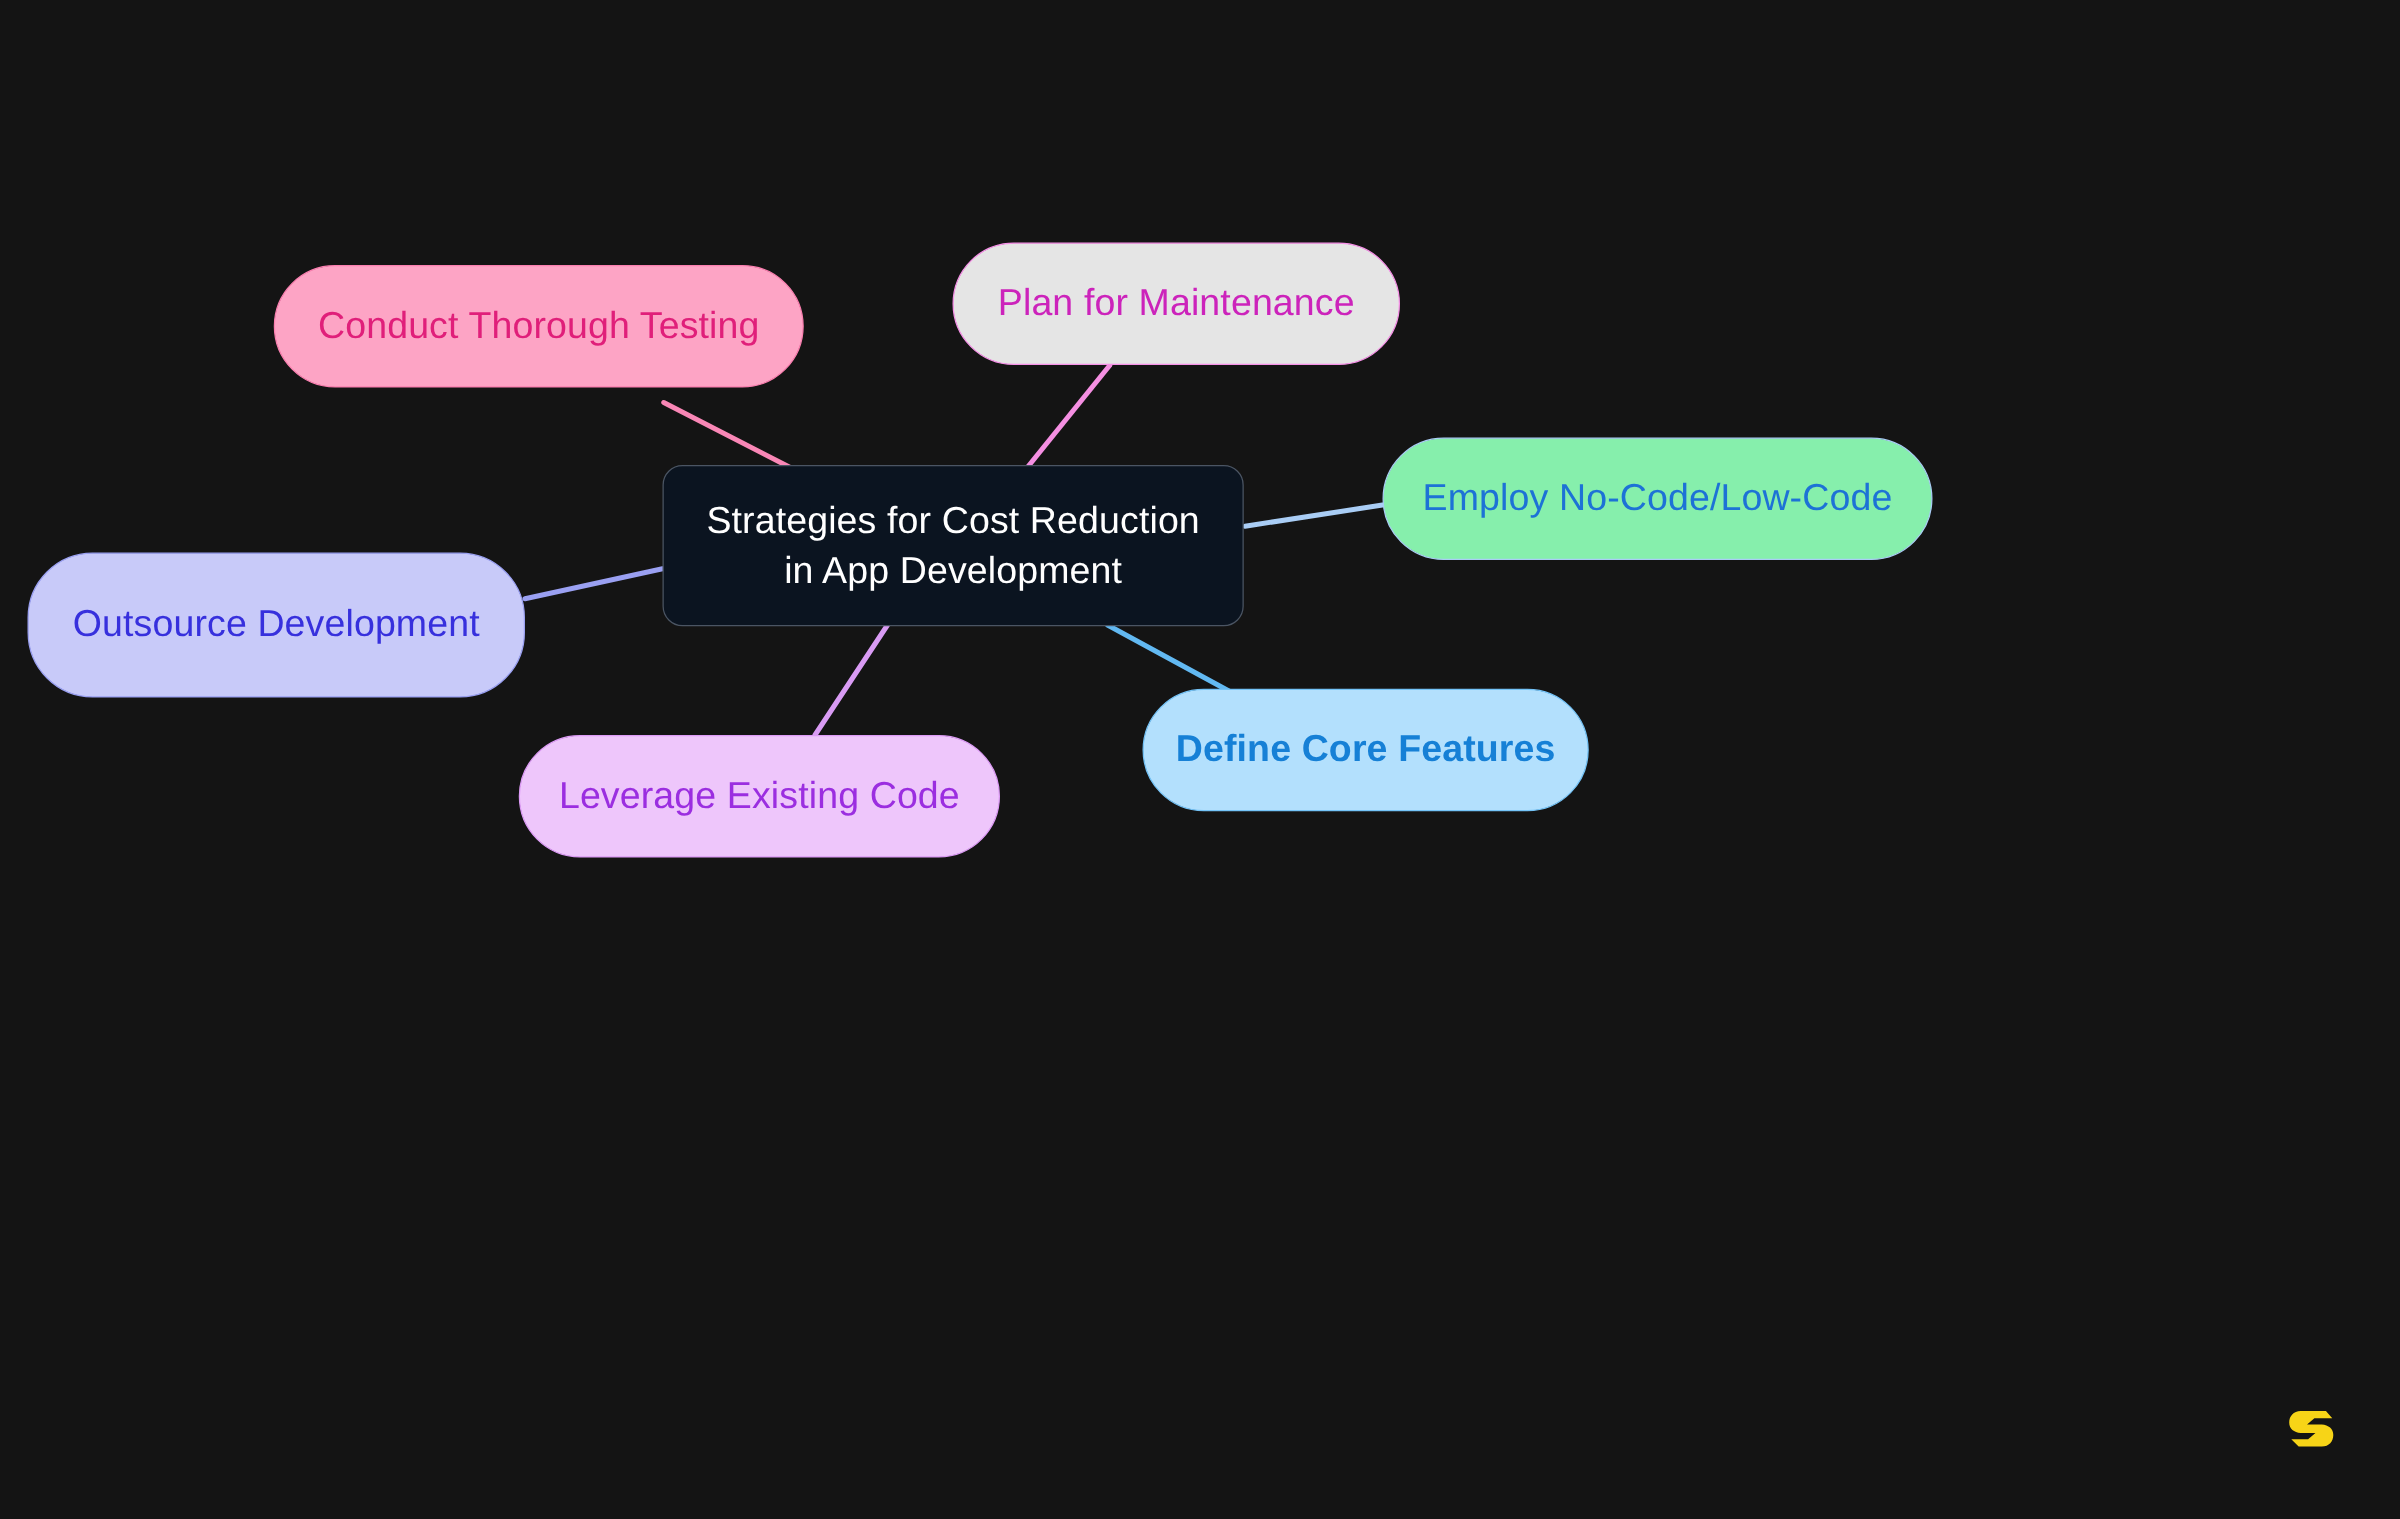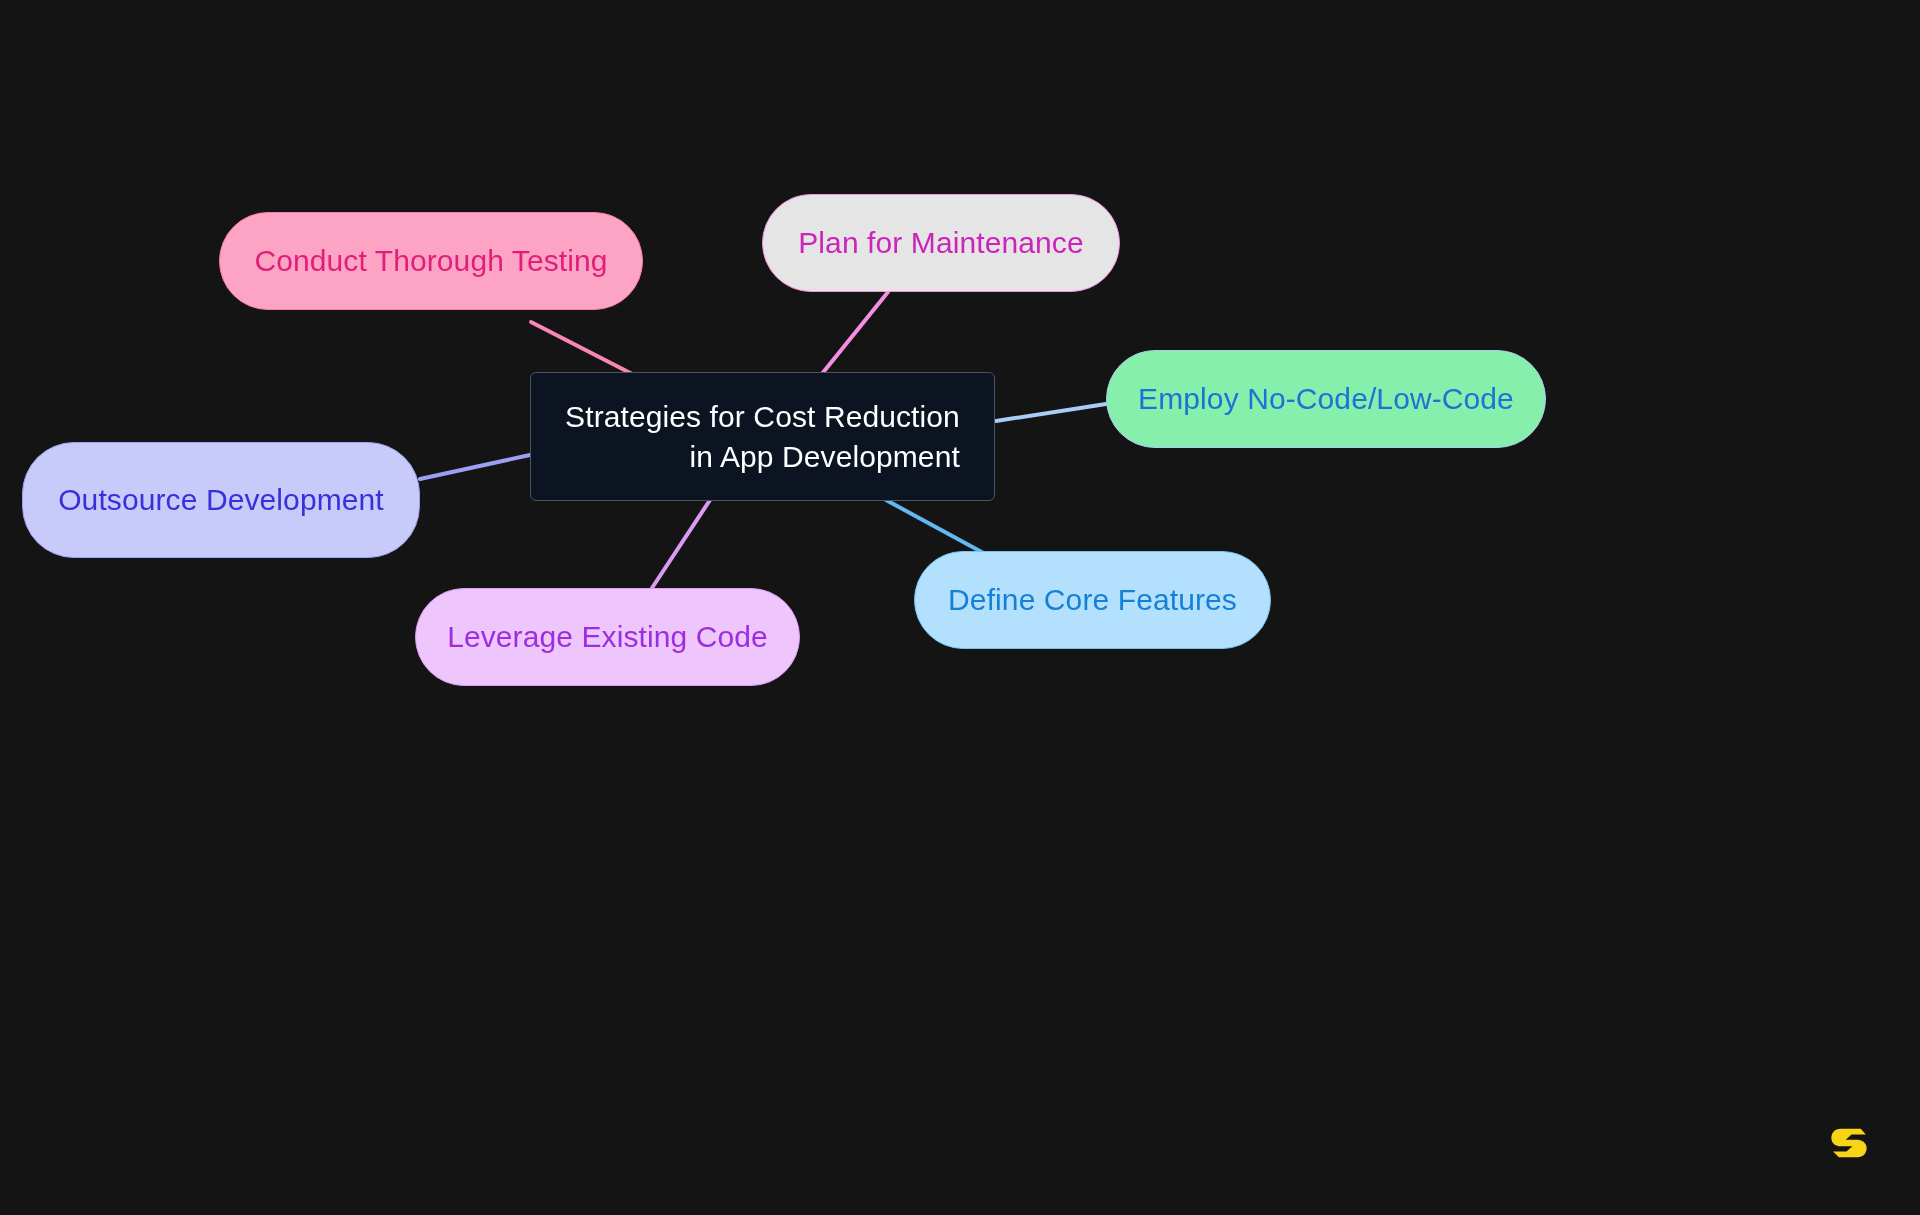--- a/index.html
+++ b/index.html
@@ -29,27 +29,26 @@
     display: flex;
     align-items: center;
     justify-content: center;
     text-align: center;
     border-radius: 52px;
     line-height: 1.32;
     white-space: pre-line;
     z-index: 3;
   }
   .node-root {
-    border-radius: 6px;
+    border-radius: 16px;
     color: #ffffff;
     background: #0b1420;
     border: 1px solid #4b5563;
     font-size: 30px;
     letter-spacing: 0.1px;
-    text-align: right;
   }
   .node-branch {
     font-size: 30px;
     letter-spacing: 0.1px;
   }
   #logo {
     position: absolute;
     z-index: 5;
   }
 </style>
@@ -66,21 +65,21 @@
       <line x1="710" y1="500" x2="652" y2="588" stroke="#d99bf4" stroke-width="4" stroke-linecap="round"></line>
       <line x1="530" y1="455" x2="420" y2="479" stroke="#9aa0f2" stroke-width="4" stroke-linecap="round"></line>
     </svg>
 
   <div id="node-layer">
       <div class="node node-root" style="left: 530px; top: 372px; width: 465px; height: 129px; background: rgb(11, 20, 32); color: rgb(255, 255, 255); border: 1px solid rgb(75, 85, 99);"><span>Strategies for Cost Reduction
 in App Development</span></div>
       <div class="node node-branch" style="left: 219px; top: 212px; width: 424px; height: 98px; background: rgb(253, 164, 197); color: rgb(224, 31, 122); border: 1px solid rgb(251, 127, 176);"><span>Conduct Thorough Testing</span></div>
       <div class="node node-branch" style="left: 762px; top: 194px; width: 358px; height: 98px; background: #e5e5e5; color: rgb(204, 35, 187); border: 1px solid rgb(247, 145, 232);"><span>Plan for Maintenance</span></div>
       <div class="node node-branch" style="left: 1106px; top: 350px; width: 440px; height: 98px; background: #86efac; color: rgb(29, 114, 214); border: 1px solid rgb(169, 205, 245);"><span>Employ No-Code/Low-Code</span></div>
-      <div class="node node-branch" style="left: 914px; top: 551px; width: 357px; height: 98px; background: rgb(179, 224, 253); color: rgb(22, 128, 214); border: 1px solid rgb(116, 195, 247);"><span>Define Core Features</span></div>
+      <div class="node node-branch" style="left: 914px; top: 551px; width: 357px; height: 98px; background: rgb(179, 224, 253); color: rgb(22, 128, 214); border: 1px solid rgb(116, 195, 247); font-weight: bold;"><span>Define Core Features</span></div>
       <div class="node node-branch" style="left: 415px; top: 588px; width: 385px; height: 98px; background: rgb(238, 198, 251); color: rgb(155, 46, 224); border: 1px solid rgb(221, 155, 246);"><span>Leverage Existing Code</span></div>
       <div class="node node-branch" style="left: 22px; top: 442px; width: 398px; height: 116px; background: rgb(200, 202, 249); color: rgb(55, 48, 221); border: 1px solid rgb(154, 160, 242);"><span>Outsource Development</span></div>
     </div>
 
   <svg id="logo" viewBox="0 0 100 100" width="42" height="42" style="left: 1828px; top: 1122px; width: 42px; height: 42px;">
     <path d="M78 16 H30 C16 16 8 26 8 38 C8 50 17 57 30 58 H58 L44 70 H12 L26 84 H70 C84 84 92 74 92 62 C92 50 83 43 70 42 H42 L56 30 H90 Z" fill="#f7d417"></path>
   </svg>
 
 </div>
 

